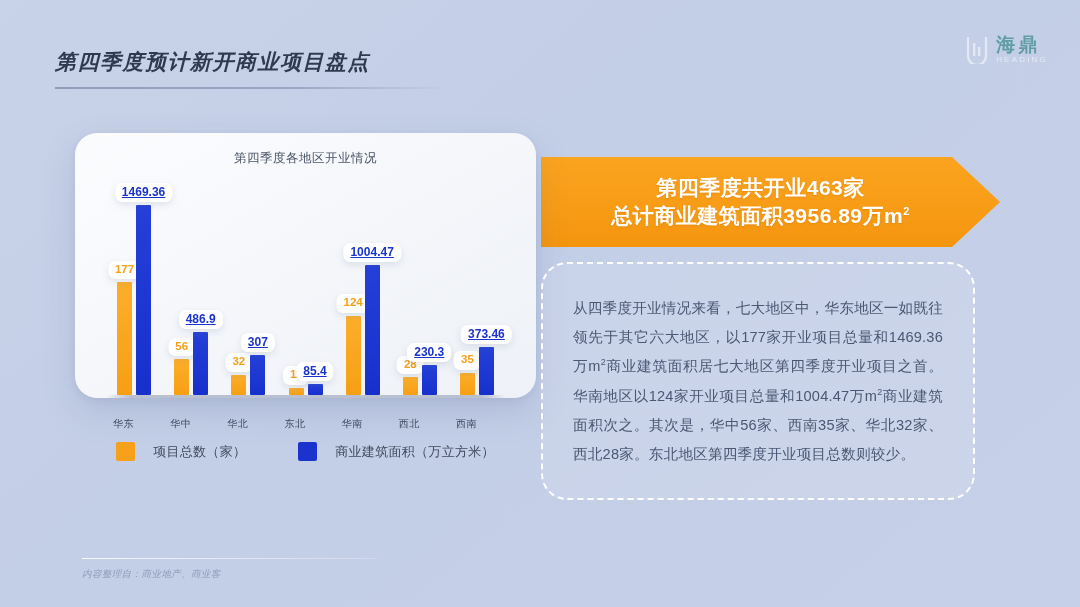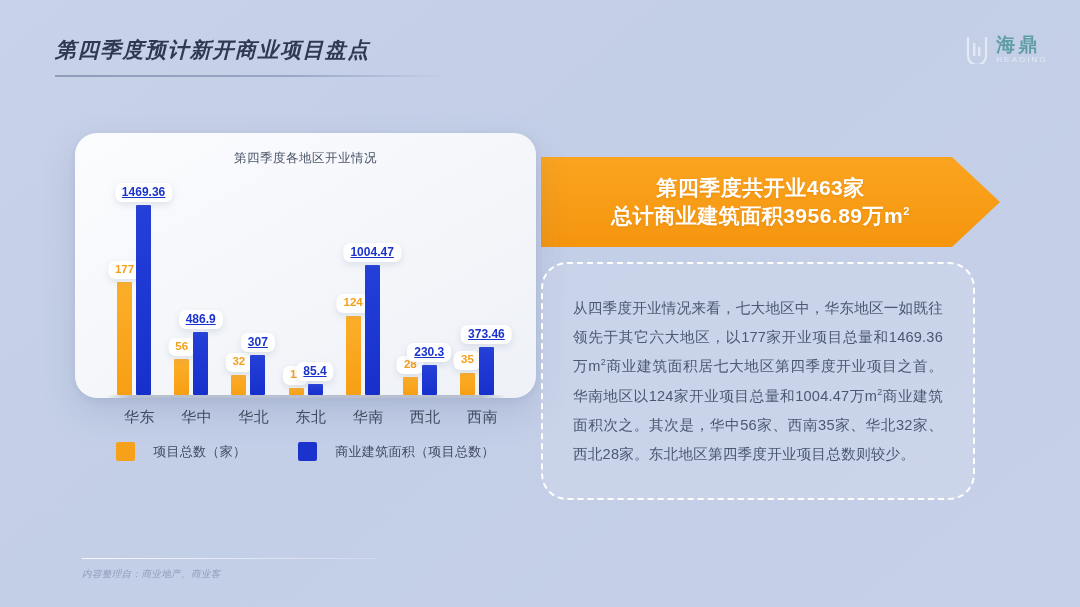--- a/index.html
+++ b/index.html
@@ -19,20 +19,21 @@
     left: 55px; top: 36px;
     width: 400px;
   }
   .header-title {
     font-size: 21px;
     font-weight: bold;
     font-style: italic;
     color: #2f3a50;
     letter-spacing: 1.5px;
     white-space: nowrap;
+    margin-top: 12px;
   }
   .header-rule {
     margin-top: 11px;
     height: 2px;
     width: 395px;
     background: linear-gradient(to right, #8f9cba 0%, #9aa7c4 60%, rgba(160,172,198,0) 100%);
   }
 
   
   .logo {
@@ -149,23 +150,23 @@
 
   .cats {
     position: relative;
     width: 400px;
     margin: 0 auto;
     height: 26px;
   }
   .cat {
     position: absolute;
     width: 42px;
-    text-align: right;
-    top: 10px;
-    font-size: 15px;
+    text-align: left;
+    top: 19px;
+    font-size: 10px;
     color: #3f4a5e;
     letter-spacing: .5px;
   }
 
   .legend {
     display: flex;
     justify-content: center;
     gap: 52px;
     margin-top: 18px;
   }
@@ -314,21 +315,21 @@
       <div class="cat" style="left: 350.429px;">西南</div>
     </div>
 
   <div class="legend">
     <div class="legend-item">
       <span class="legend-swatch" style="background: rgb(247, 160, 26);"></span>
       <span class="legend-label">项目总数（家）</span>
     </div>
     <div class="legend-item">
       <span class="legend-swatch" style="background: rgb(26, 51, 204);"></span>
-      <span class="legend-label">商业建筑面积（项目总数）</span>
+      <span class="legend-label">商业建筑面积（万立方米）</span>
     </div>
   </div>
 </div>
 
 <div class="note-panel">
   <div class="note-text"><span>从四季度开业情况来看，七大地区中，华东地区一如既往领先于其它六大地区，以177家开业项目总量和1469.36万m</span><sup>2</sup><span>商业建筑面积居七大地区第四季度开业项目之首。华南地区以124家开业项目总量和1004.47万m</span><sup>2</sup><span>商业建筑面积次之。其次是，华中56家、西南35家、华北32家、西北28家。东北地区第四季度开业项目总数则较少。</span></div>
 </div>
 
 <div class="footer">
   <div class="footer-rule"></div>

